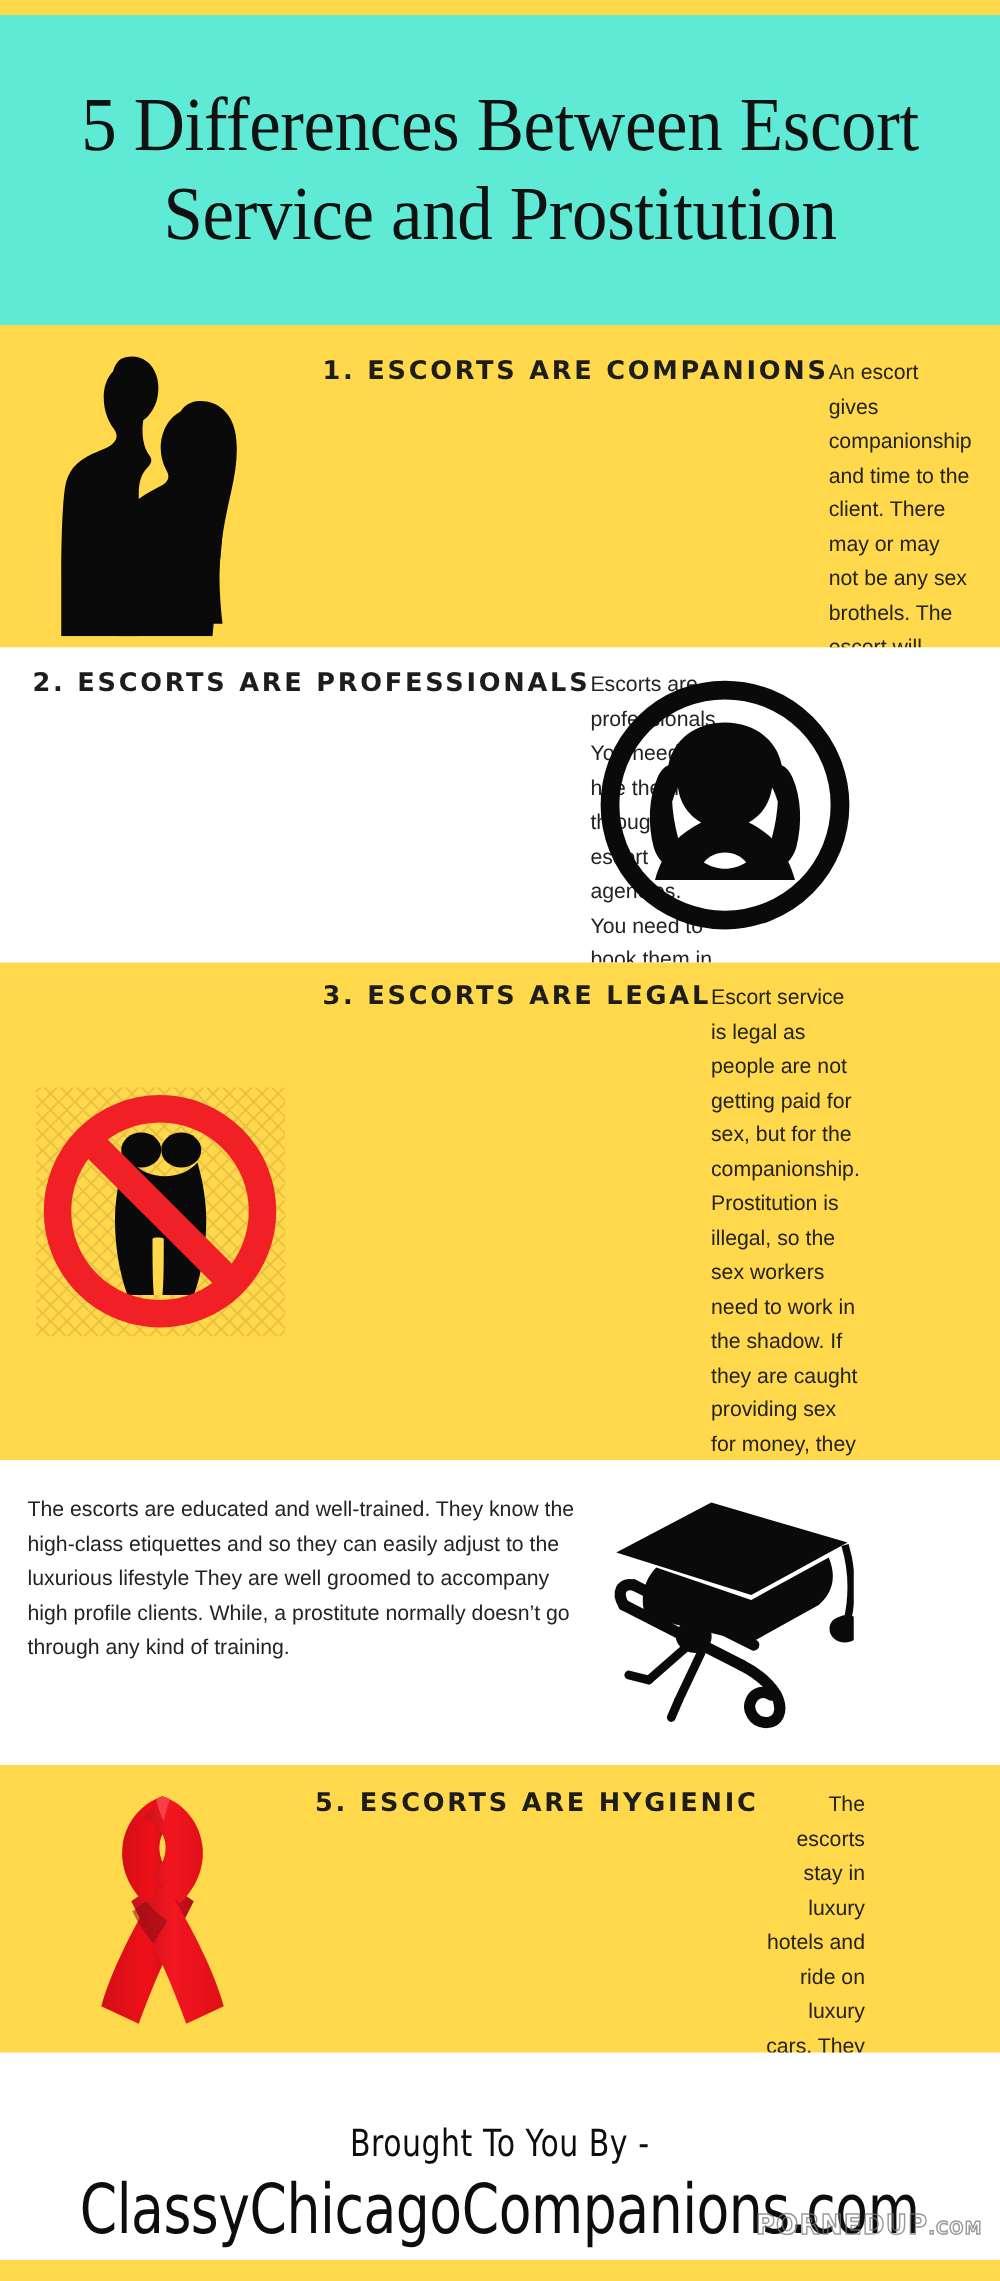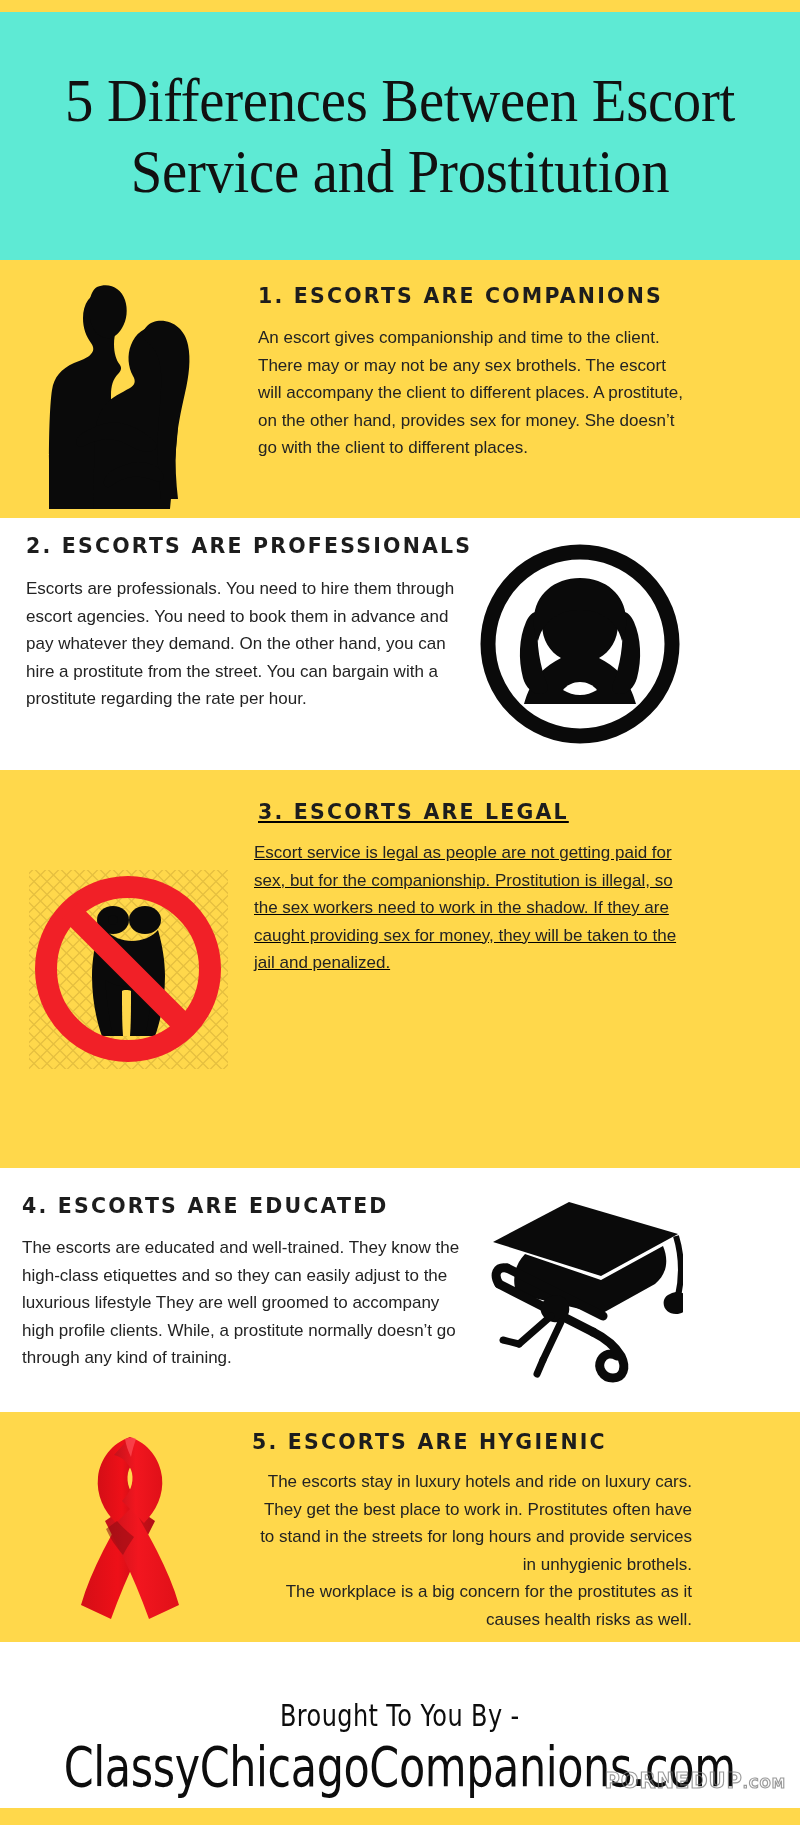--- a/index.html
+++ b/index.html
@@ -24,21 +24,21 @@
     text-align:center; letter-spacing:-0.3px; width:790px;
     transform:scaleX(0.93); transform-origin:center center;
   }
 
   
   .section{ position:absolute; left:0; width:800px; overflow:hidden; }
   .section.yellow{ background:#FFD84B; }
   .section.white{ background:#ffffff; }
 
   .sec-media{ position:absolute; top:0; height:100%; display:flex; align-items:center; justify-content:center; }
-  .sec-text{ position:absolute; top:0; height:100%; display:flex; flex-direction:column; justify-content:flex-start; }
+  .sec-text{ position:absolute; top:0; height:100%; display:flex; flex-direction:row; justify-content:flex-start; }
 
   .sec-head{
     font-family:"DejaVu Sans", sans-serif;
     font-weight:700; font-size:20.5px; letter-spacing:2.2px;
     color:#1d1d1d; white-space:nowrap;
   }
   .sec-body{
     font-family:"Liberation Sans", sans-serif;
     font-size:17px; line-height:1.62; color:#232323; font-weight:400;
   }
@@ -49,21 +49,21 @@
   #sec1 .sec-text{ left:258px; width:430px; padding-top:24px; }
   #sec1 .sec-head{ margin-bottom:16px; }
 
   #sec2{ top:518px; height:252px; }
   #sec2 .sec-text{ left:26px; width:444px; padding-top:16px; }
   #sec2 .sec-media{ left:455px; width:250px; }
   #sec2 .sec-head{ margin-bottom:17px; }
 
   #sec3{ top:770px; height:398px; }
   #sec3 .sec-media{ left:8px; width:240px; }
-  #sec3 .sec-text{ left:254px; width:436px; padding-top:30px;text-decoration:underline; }
+  #sec3 .sec-text{ left:254px; width:436px; padding-top:14px; }
   #sec3 .sec-head{ margin-bottom:15px; margin-left:4px; }
 
   #sec4{ top:1168px; height:244px; }
   #sec4 .sec-text{ left:22px; width:442px; padding-top:26px; }
   #sec4 .sec-media{ left:455px; width:245px; }
   #sec4 .sec-head{ margin-bottom:16px; }
 
   #sec5{ top:1412px; height:230px;text-decoration:underline; }
   #sec5 .sec-media{ left:10px; width:240px; }
   #sec5 .sec-text{ left:252px; width:440px; padding-top:18px; }
@@ -174,21 +174,20 @@
     </svg>
   </div>
   <div class="sec-text">
     <div class="sec-head">3. ESCORTS ARE LEGAL</div>
     <div class="sec-body">Escort service is legal as people are not getting paid for sex, but for the companionship. Prostitution is illegal, so the sex workers need to work in the shadow. If they are caught providing sex for money, they will be taken to the jail and penalized.</div>
   </div>
 </div>
 
 <div class="section white" id="sec4">
   <div class="sec-text">
-    <div class="sec-head">4. ESCORTS ARE EDUCATED</div>
     <div class="sec-body">The escorts are educated and well-trained. They know the high-class etiquettes and so they can easily adjust to the luxurious lifestyle They are well groomed to accompany high profile clients. While, a prostitute normally doesn’t go through any kind of training.</div>
   </div>
   <div class="sec-media">
     <svg class="ill" width="210" height="185" viewBox="0 0 210 185">
 
       <path fill="#0a0a0a" d="M96 4 L205 36 L128 78 L20 44 Z"></path>
 
       <path fill="#0a0a0a" d="M52 56 L128 82 L190 48 c6 14 4 28-8 38 l-54 30 L44 96 c-6-14-2-30 8-40z"></path>
       <path fill="#ffffff" d="M62 64 L128 87 L180 59 c2 8 0 16-8 21 l-46 26 -66-35 c-4-8-2-14 4-7z" opacity="0"></path>
 

